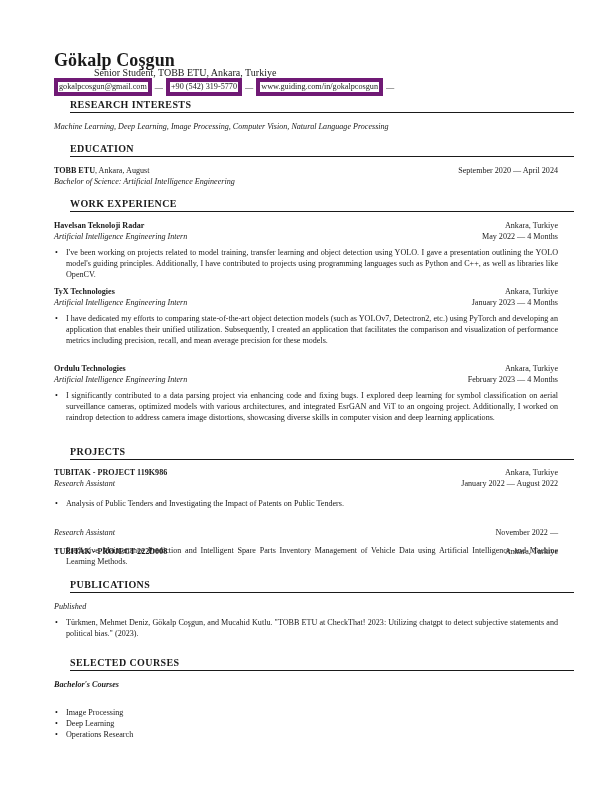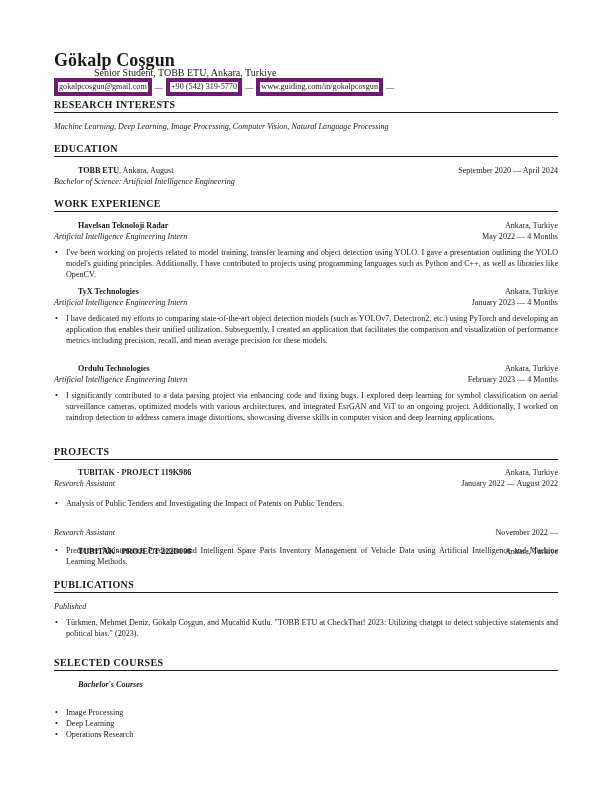--- a/index.html
+++ b/index.html
@@ -4,25 +4,25 @@
 <style>
   html, body { margin: 0; padding: 0; background: #ffffff; }
   body { width: 612px; height: 792px; position: relative; overflow: hidden;
          font-family: "Liberation Serif", "DejaVu Serif", serif; color: #1a1a1a; }
   .page { position: absolute; left: 54px; top: 0; width: 504px; }
   .name { position: absolute; top: 50px; left: 0; font-size: 18px; font-weight: bold; letter-spacing: 0.1px; }
   .subtitle { position: absolute; top: 67px; left: 0; font-size: 10px; padding-left: 40px; }
   .contacts { position: absolute; top: 78px; left: 0; font-size: 8.2px; white-space: nowrap; display: flex; align-items: center; }
   .link-box { border: 4px solid #701a75; padding: 0 1px; line-height: 10px; }
   .sep { margin: 0 3px; }
-  .section-title { position: absolute; left: 0; width: 504px; font-size: 10px; font-weight: bold; letter-spacing: 0.4px;
+  .section-title { position: absolute; left: 16px; width: 504px; font-size: 10px; font-weight: bold; letter-spacing: 0.4px;
                    border-bottom: 1px solid #1a1a1a; padding-bottom: 2px; }
   .text { position: absolute; left: 0; font-size: 8.1px; white-space: nowrap; font-style: italic; }
   .row { position: absolute; left: 0; width: 504px; font-size: 8.1px; display: flex; justify-content: space-between; white-space: nowrap; }
-  .bold { font-weight: bold; margin-left: 24px; }
+  .bold { font-weight: bold; }
   .ital { font-style: italic; }
   .bullet { position: absolute; left: 12px; width: 492px; font-size: 8.1px; line-height: 10.9px; text-align: justify; }
   .bullet::before { content: "\2022"; position: absolute; left: -11px; top: 0; }
   .bullet.nojust { text-align: left; }
 </style>
 </head>
 <body>
 
 <div class="page">
 

